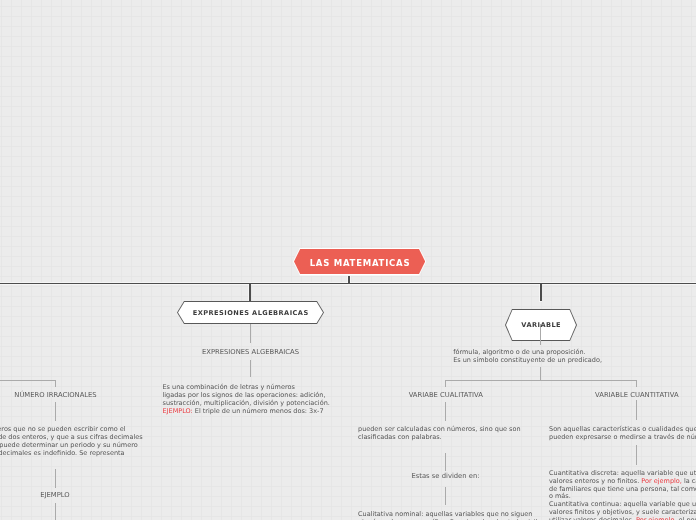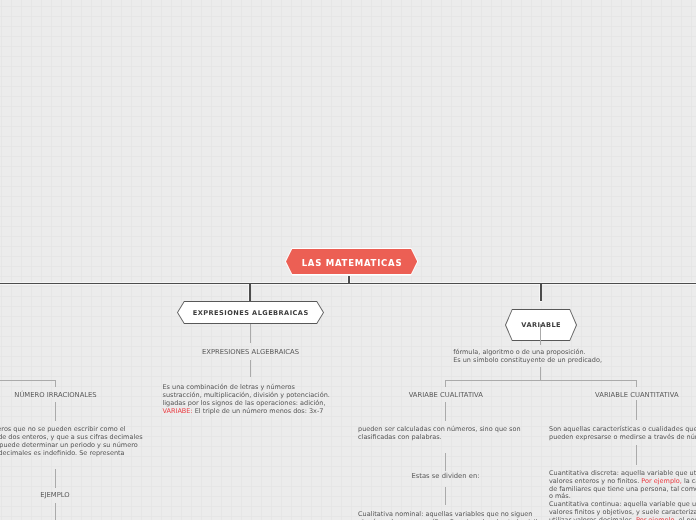--- a/index.html
+++ b/index.html
@@ -69,21 +69,21 @@
 
   <div class="halo" style="left:0;top:282px;width:696px;height:3.4px"></div>
   <div class="halo" style="left:346.9px;top:275.6px;width:4.1px;height:8.6px"></div>
   <div class="halo" style="left:248.4px;top:283px;width:3.1px;height:19.2px"></div>
   <div class="halo" style="left:539.2px;top:283px;width:3.1px;height:19.2px"></div>
   <div class="ln trunk" style="left:0;top:283px;width:696px;height:1.4px"></div>
   <div class="ln trunk" style="left:347.9px;top:275.6px;width:2.1px;height:7.6px"></div>
   <div class="ln trunk" style="left:249.2px;top:283px;width:1.5px;height:18.2px"></div>
   <div class="ln trunk" style="left:540px;top:283px;width:1.5px;height:18.2px"></div>
 
-  <div class="hexroot" style="left:285px;top:247.5px;width:133.2px;height:28px">
+  <div class="hexroot" style="left:293px;top:247.5px;width:133.2px;height:28px">
     <span class="shell"></span>
     <span class="fill"></span>
     <span class="t">LAS MATEMATICAS</span>
   </div>
 
   <div class="hexnode" style="left:177px;top:301px;width:147px;height:23px">
     <span class="border"></span>
     <span class="inner"></span>
     <span class="t">EXPRESIONES ALGEBRAICAS</span>
   </div>
@@ -93,23 +93,23 @@
     <span class="inner"></span>
     <span class="t">VARIABLE</span>
   </div>
 
   <div class="ln sub" style="left:249.6px;top:324.4px;width:1.1px;height:18.7px"></div>
   <div class="lbl" style="left:150.5px;top:348px;width:200px">EXPRESIONES ALGEBRAICAS</div>
   <div class="ln sub" style="left:249.6px;top:360px;width:1.1px;height:16.9px"></div>
 
   <div class="para" style="left:162.5px;top:383px;width:200px">
     <div>Es una combinación de letras y números</div>
+    <div>ligadas por los signos de las operaciones: adición,</div>
     <div>sustracción, multiplicación, división y potenciación.</div>
-    <div>ligadas por los signos de las operaciones: adición,</div>
-    <div><span class="red">VARIABE:</span><span>  El triple de un número menos dos: 3x-7</span></div>
+    <div><span class="red">EJEMPLO:</span><span>  El triple de un número menos dos: 3x-7</span></div>
   </div>
 
   <div class="ln sub" style="left:-40px;top:380.3px;width:95.6px;height:1.1px"></div>
   <div class="ln sub" style="left:54.6px;top:380.3px;width:1.1px;height:7.2px"></div>
   <div class="lbl" style="left:-44.5px;top:390.5px;width:200px">NÚMERO IRRACIONALES</div>
   <div class="ln sub" style="left:54.6px;top:401.8px;width:1.1px;height:19.5px"></div>
 
   <div class="para" style="left:-31.5px;top:425px;width:220px">
     <div>Son números que no se pueden escribir como el</div>
     <div>cociente de dos enteros, y que a sus cifras decimales</div>

